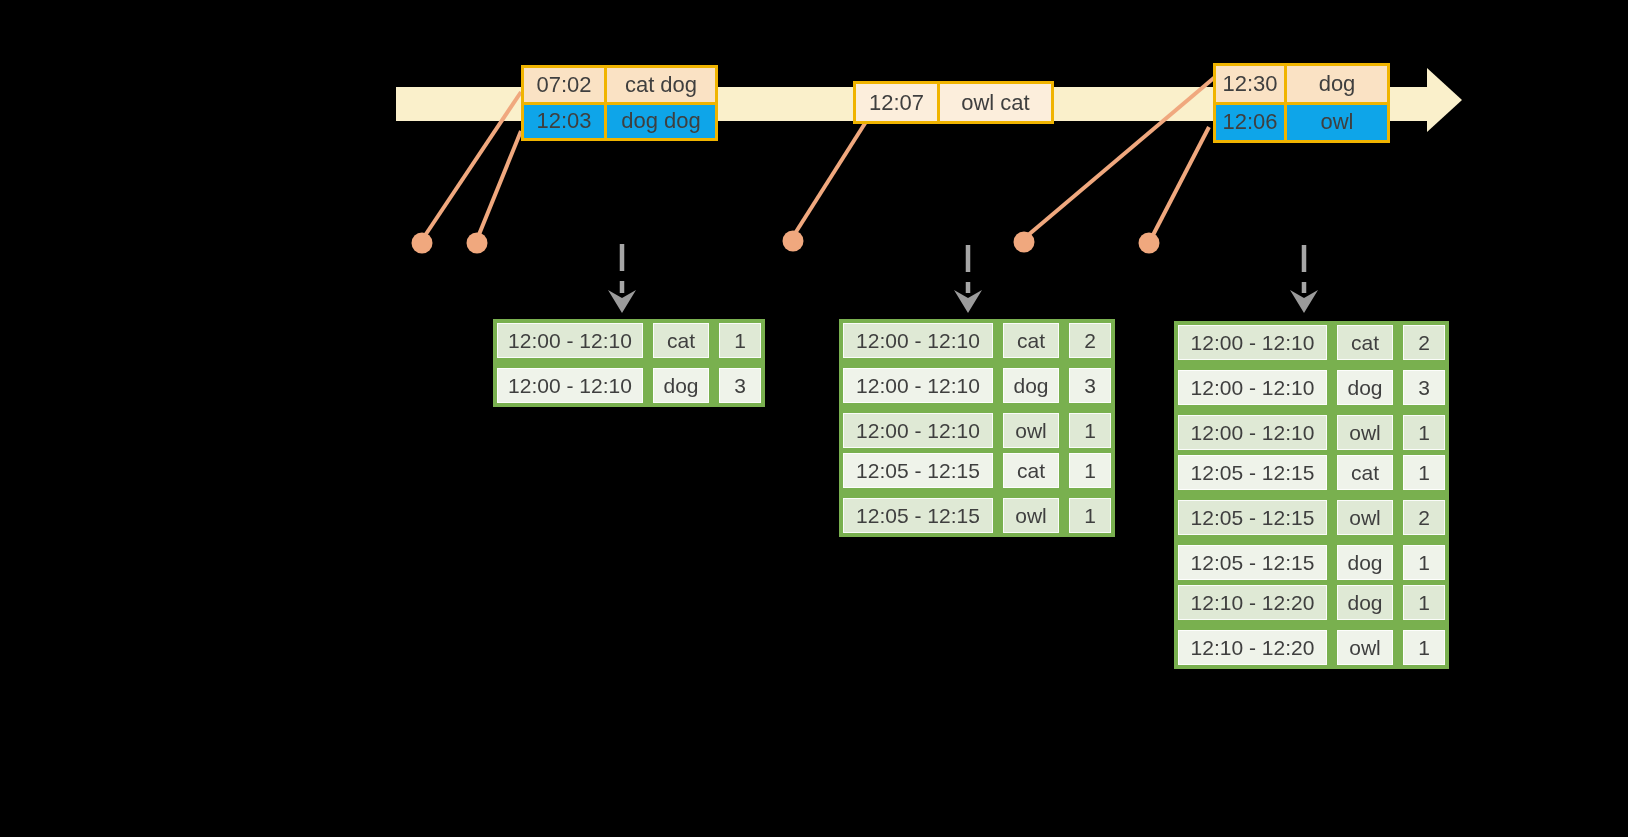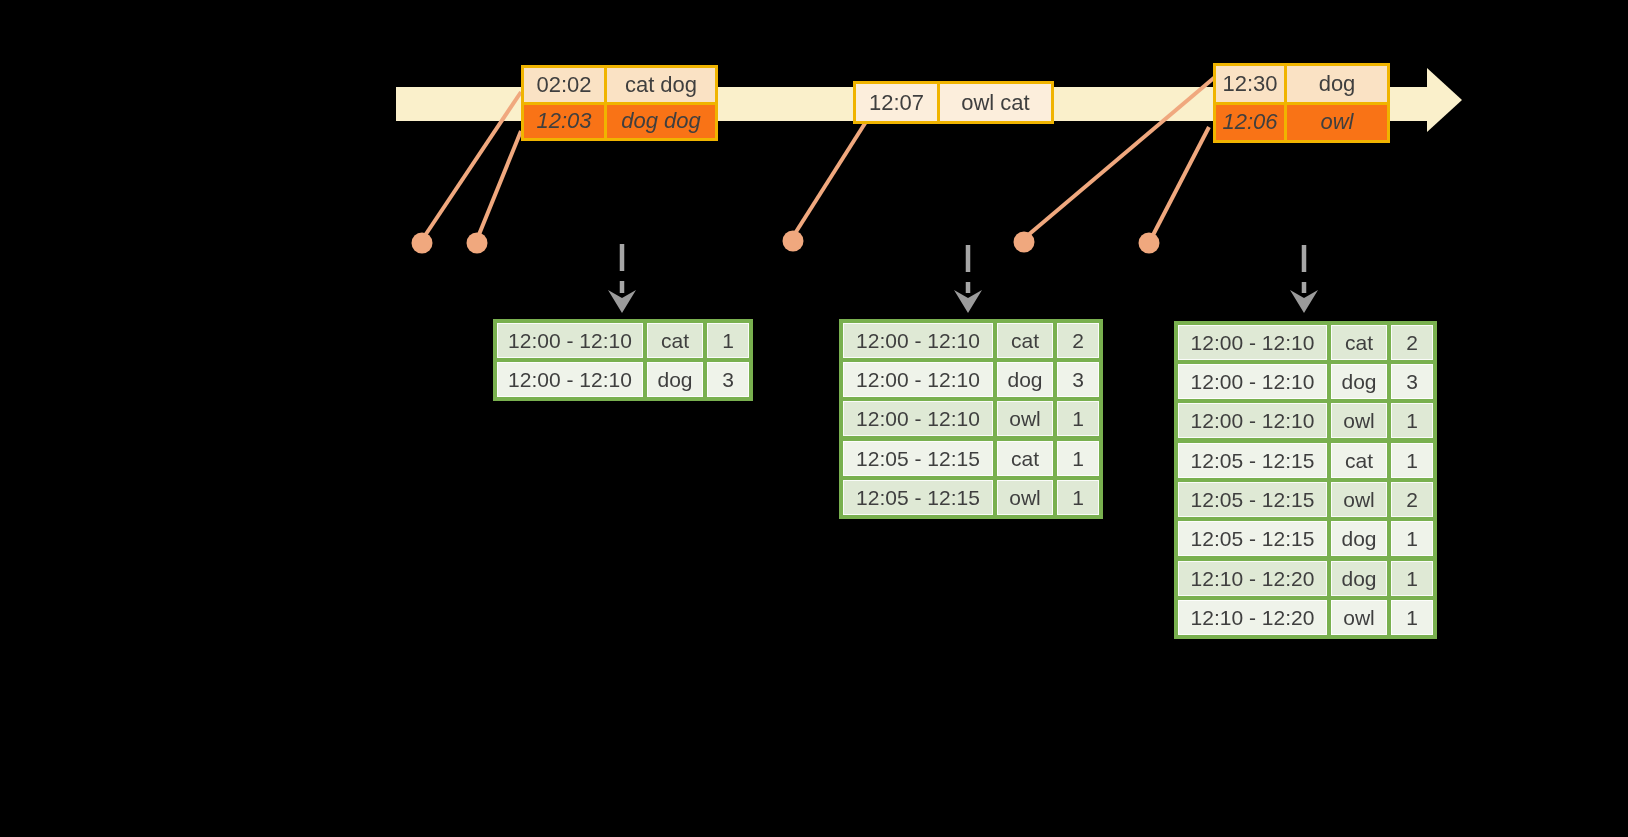--- a/index.html
+++ b/index.html
@@ -37,21 +37,21 @@
     z-index: 3;
   }
   .event-cell {
     display: flex;
     align-items: center;
     justify-content: center;
     font-size: 22px;
     color: #3F3F3F;
   }
   .fill-peach { background: #FAE2C4; }
-  .fill-cream { background: #f97316; font-style: italic; }
+  .fill-cream { background: #0ea5e9; }
   .fill-mid   { background: #FCEEDC; }
   #event-box-1 { left: 521px; top: 65px;  width: 191px; height: 70px; grid-template-columns: 80px 108px; grid-template-rows: 1fr 1fr; }
   #event-box-2 { left: 853px; top: 81px;  width: 195px; height: 37px; grid-template-columns: 81px 111px; grid-template-rows: 1fr; }
   #event-box-3 { left: 1213px; top: 63px; width: 171px; height: 74px; grid-template-columns: 68px 100px; grid-template-rows: 1fr 1fr; }
   
   #overlay {
     position: absolute;
     left: 0; top: 0;
     width: 1628px; height: 837px;
     z-index: 2;
@@ -61,21 +61,21 @@
     position: absolute;
     background: #79B04F;
     padding: 4px;
     display: flex;
     flex-direction: column;
     gap: 5px;
     z-index: 3;
   }
   .window-group {
     display: grid;
-    gap: 4px;
+    gap: 10px;
   }
   .g-cell {
     height: 35px;
     display: flex;
     align-items: center;
     justify-content: center;
     font-size: 21px;
     color: #3F3F3F;
     box-shadow: inset 0 0 0 1px rgba(255,255,255,0.85);
   }
@@ -117,21 +117,21 @@
       <line x1="1304" y1="245" x2="1304" y2="293"></line>
     </g>
     <g fill="#9B9B9B">
       <path d="M608,290 L622,313 L636,290 L622,298 Z"></path>
       <path d="M954,290 L968,313 L982,290 L968,298 Z"></path>
       <path d="M1290,290 L1304,313 L1318,290 L1304,298 Z"></path>
     </g>
   </svg>
 
   <div id="event-box-1" class="event-box">
-    <div class="event-cell fill-peach">02:02</div>
+    <div class="event-cell fill-peach">07:02</div>
     <div class="event-cell fill-peach">cat dog</div>
     <div class="event-cell fill-cream">12:03</div>
     <div class="event-cell fill-cream">dog dog</div>
   </div>
 
   <div id="event-box-2" class="event-box">
     <div class="event-cell fill-mid">12:07</div>
     <div class="event-cell fill-mid">owl cat</div>
   </div>
 

